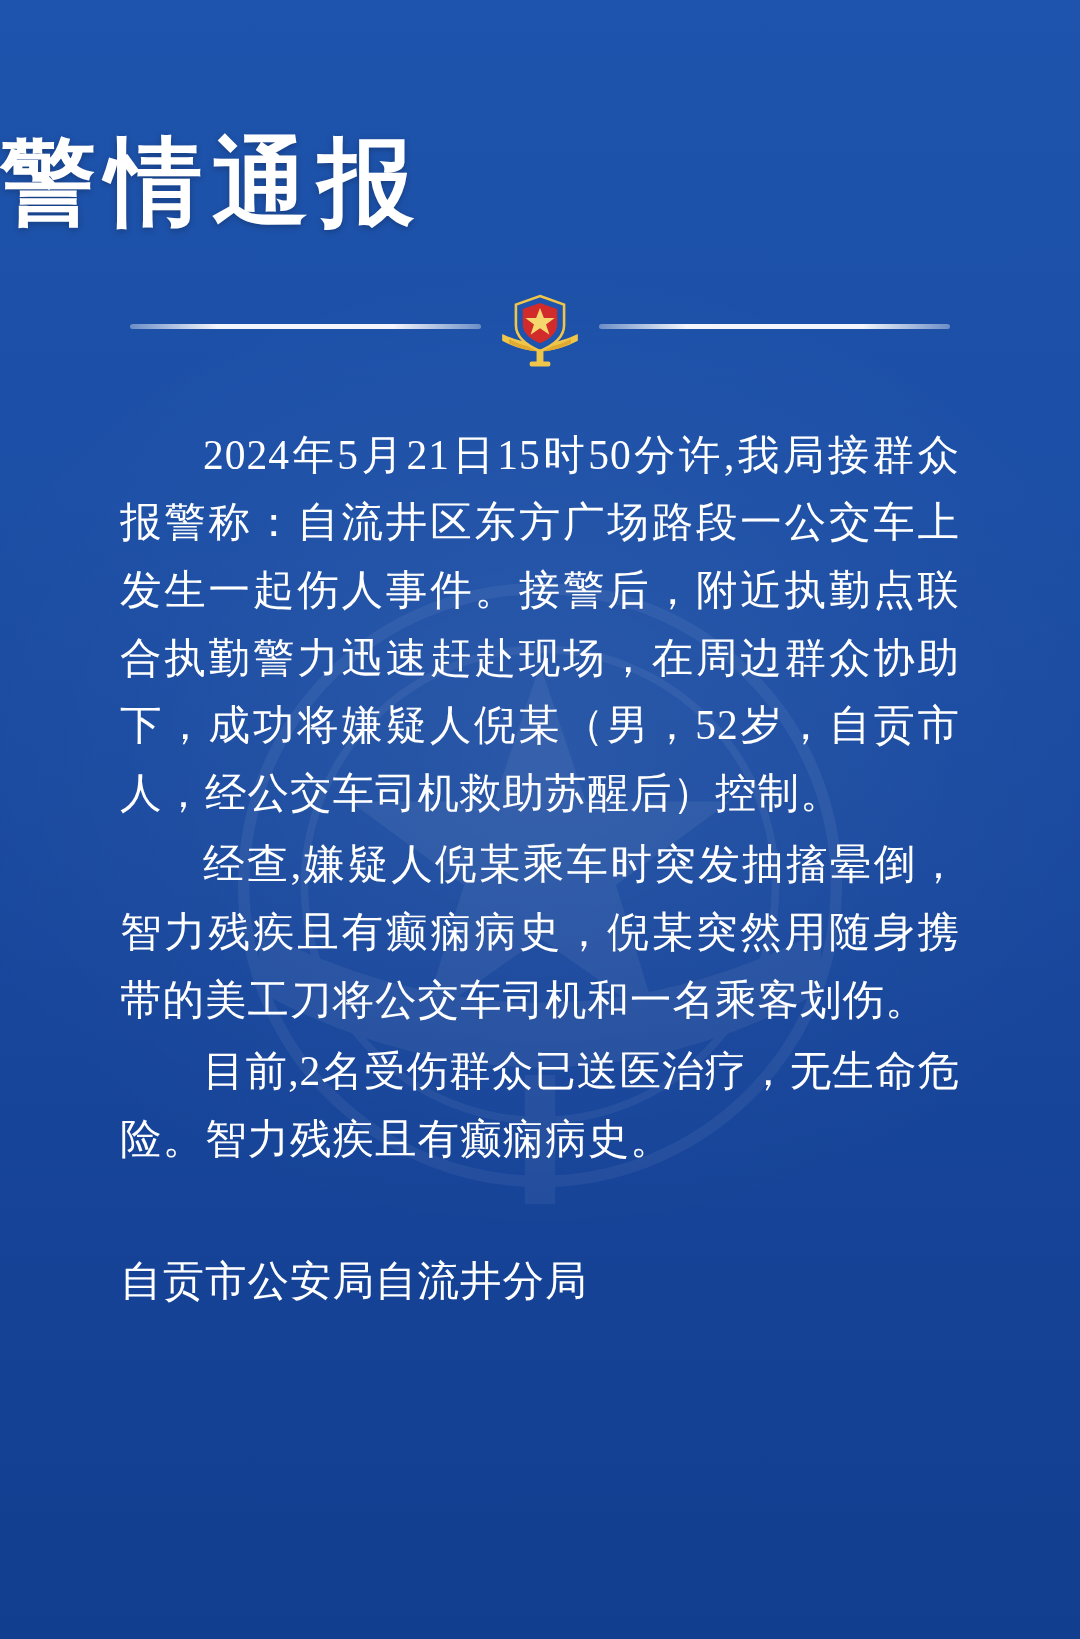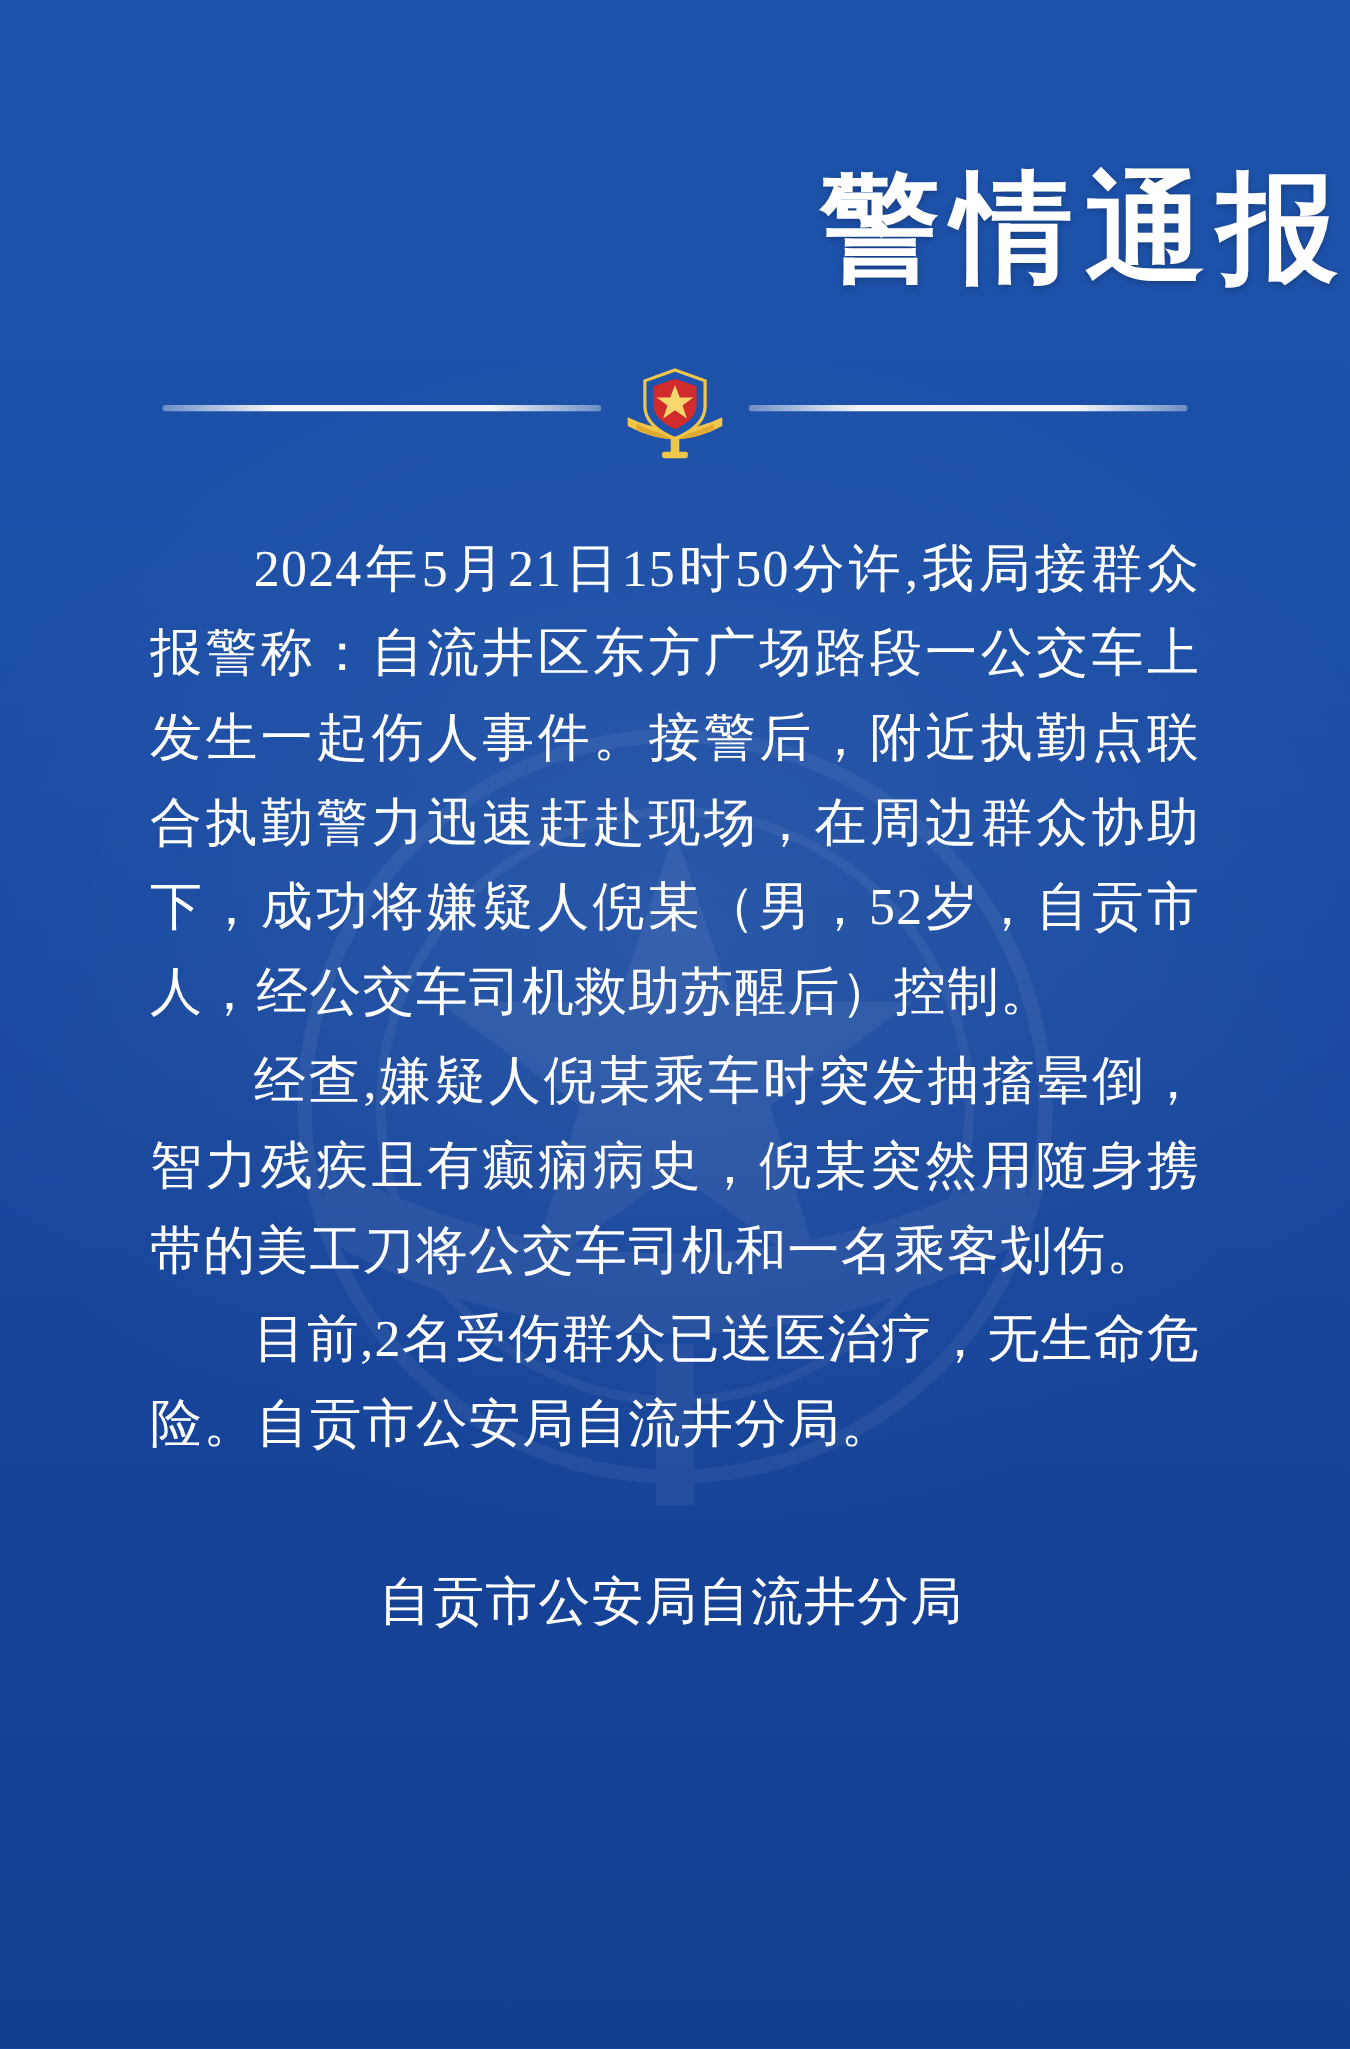--- a/index.html
+++ b/index.html
@@ -33,21 +33,21 @@
     transform: translate(-50%, -50%);
     width: 760px;
     height: 760px;
     opacity: 0.055;
     pointer-events: none;
   }
   .watermark svg { display: block; width: 100%; height: 100%; }
 
   .title {
     position: relative;
-    text-align: right;
+    text-align: left;
     color: #ffffff;
     font-size: 96px;
     font-weight: bold;
     letter-spacing: 10px;
     padding-top: 130px;
     line-height: 1.1;
     text-shadow: 0 2px 6px rgba(0,0,0,0.25);
   }
 
   .divider {
@@ -91,21 +91,21 @@
     text-indent: 2em;
   }
 
   .signature {
     position: relative;
     margin: 74px auto 0 auto;
     width: 840px;
     color: #ffffff;
     font-size: 41.5px;
     line-height: 1.6;
-    text-align: center;
+    text-align: left;
     letter-spacing: 1px;
   }
   .signature .org { margin-right: 6px; }
   .signature .date { margin-top: 10px; margin-right: 96px; }
 </style>
 </head>
 <body>
 
 <div class="poster">
 
@@ -138,20 +138,20 @@
         <rect x="46" y="76" width="8" height="16" fill="#f0c64a"></rect>
         <rect x="38" y="90" width="24" height="6" rx="2" fill="#f0c64a"></rect>
       </svg>
     </div>
     <div class="rule"></div>
   </div>
 
   <div class="body-text">
     <p>2024年5月21日15时50分许,我局接群众报警称：自流井区东方广场路段一公交车上发生一起伤人事件。接警后，附近执勤点联合执勤警力迅速赶赴现场，在周边群众协助下，成功将嫌疑人倪某（男，52岁，自贡市人，经公交车司机救助苏醒后）控制。</p>
     <p>经查,嫌疑人倪某乘车时突发抽搐晕倒，智力残疾且有癫痫病史，倪某突然用随身携带的美工刀将公交车司机和一名乘客划伤。</p>
-    <p>目前,2名受伤群众已送医治疗，无生命危险。自贡市公安局自流井分局。</p>
+    <p>目前,2名受伤群众已送医治疗，无生命危险。智力残疾且有癫痫病史。</p>
   </div>
 
   <div class="signature">
     <div class="org">自贡市公安局自流井分局</div>
   </div>
 
 </div>
 
 </body></html>

